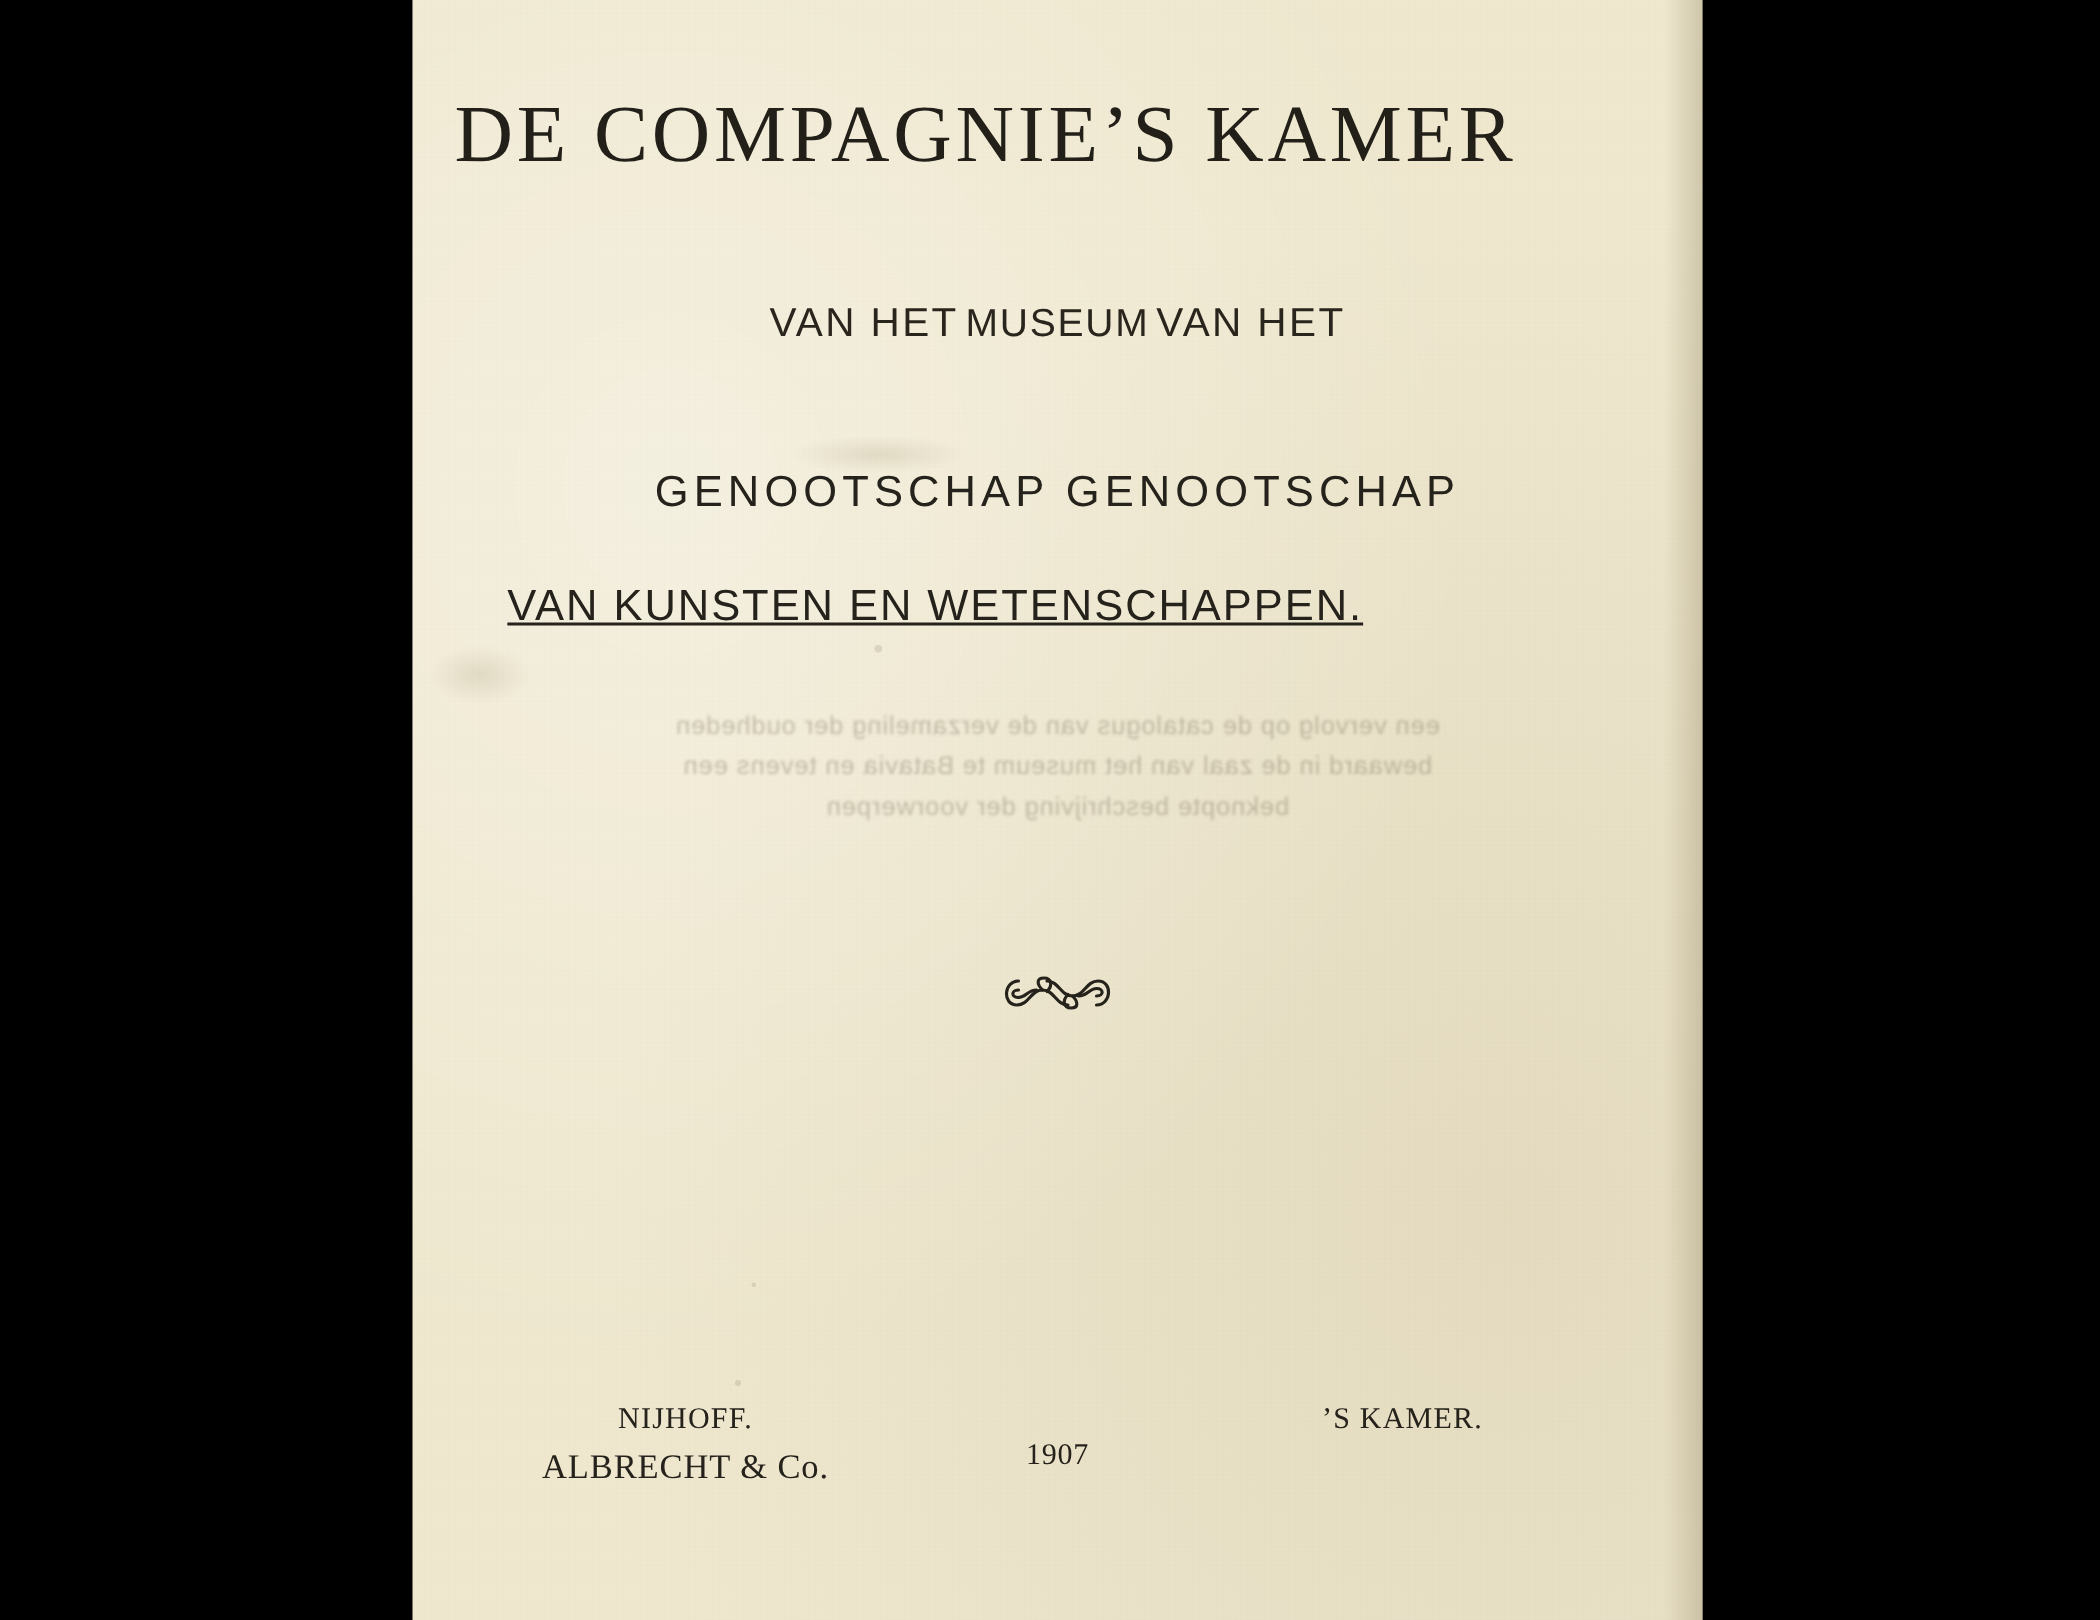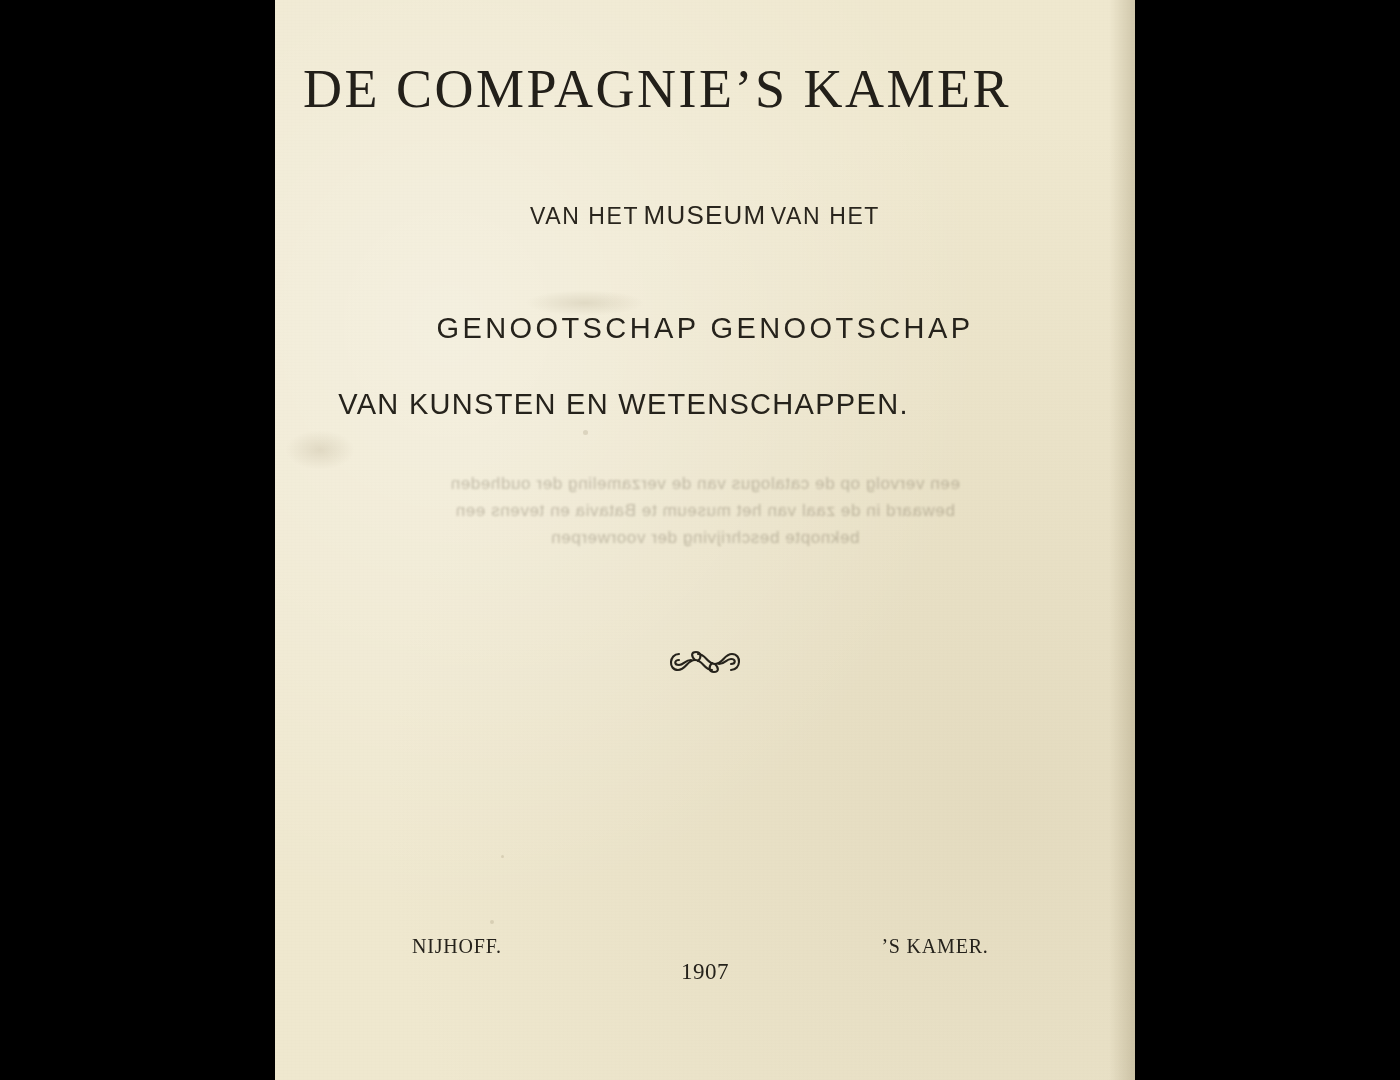--- a/index.html
+++ b/index.html
@@ -77,21 +77,21 @@
   #subtitle-museum {
     position: absolute;
     top: 200px;
     left: 0;
     width: 860px;
     font-family: "Liberation Sans", sans-serif;
     color: #2a261e;
     white-space: nowrap;
   }
   #subtitle-museum .small {
-    font-size: 23px;
+    font-size: 27px;
     letter-spacing: 1.6px;
   }
   #subtitle-museum .big {
     font-size: 26px;
     letter-spacing: 1.2px;
   }
   #society-line {
     position: absolute;
     top: 312px;
     left: 0;
@@ -105,20 +105,21 @@
   #society-line2 {
     position: absolute;
     top: 388px;
     left: 0;
     width: 697px;
     font-family: "Liberation Sans", sans-serif;
     font-size: 29px;
     letter-spacing: 1.3px;
     color: #26231c;
     white-space: nowrap;
+    text-decoration: underline;
   }
   
   #showthrough {
     position: absolute;
     top: 470px;
     left: 150px;
     width: 560px;
     text-align: center;
     font-family: "Liberation Sans", sans-serif;
     font-size: 17px;
@@ -165,21 +166,21 @@
     font-family: "Liberation Serif", serif;
     color: #26231c;
   }
   .imprint-center {
     position: absolute;
     left: 0;
     top: 24px;
     width: 860px;
     text-align: center;
     font-family: "Liberation Serif", serif;
-    font-size: 23px;
+    font-size: 20px;
     letter-spacing: 0.5px;
     color: #26231c;
   }
   .city {
     font-size: 20px;
     letter-spacing: 0.8px;
     font-variant: small-caps;
   }
   .publisher {
     font-size: 23px;
@@ -232,20 +233,21 @@
             <path d="M66 24 C71 24 71 19 66 19 C61 19 60 24 54 24"></path>
             <path d="M30 20 C26 16 26 12 31 12 C36 12 37 17 33 21"></path>
             <path d="M50 24 C54 28 54 32 49 32 C44 32 43 27 47 23"></path>
           </g>
         </svg>
       </div>
 
       <div id="imprint">
         <div class="imprint-left">
           <div class="city">NIJHOFF.</div>
+          <div class="publisher">ALBRECHT &amp; Co.</div>
         </div>
         <div class="imprint-center">1907</div>
         <div class="imprint-right">
           <div class="city">’S KAMER.</div>
         </div>
       </div>
 
       <div class="spot" style="left:308px; top:430px; width:5px; height:5px;"></div>
       <div class="spot" style="left:215px; top:920px; width:4px; height:4px;"></div>
       <div class="spot" style="left:226px; top:855px; width:3px; height:3px;"></div>

